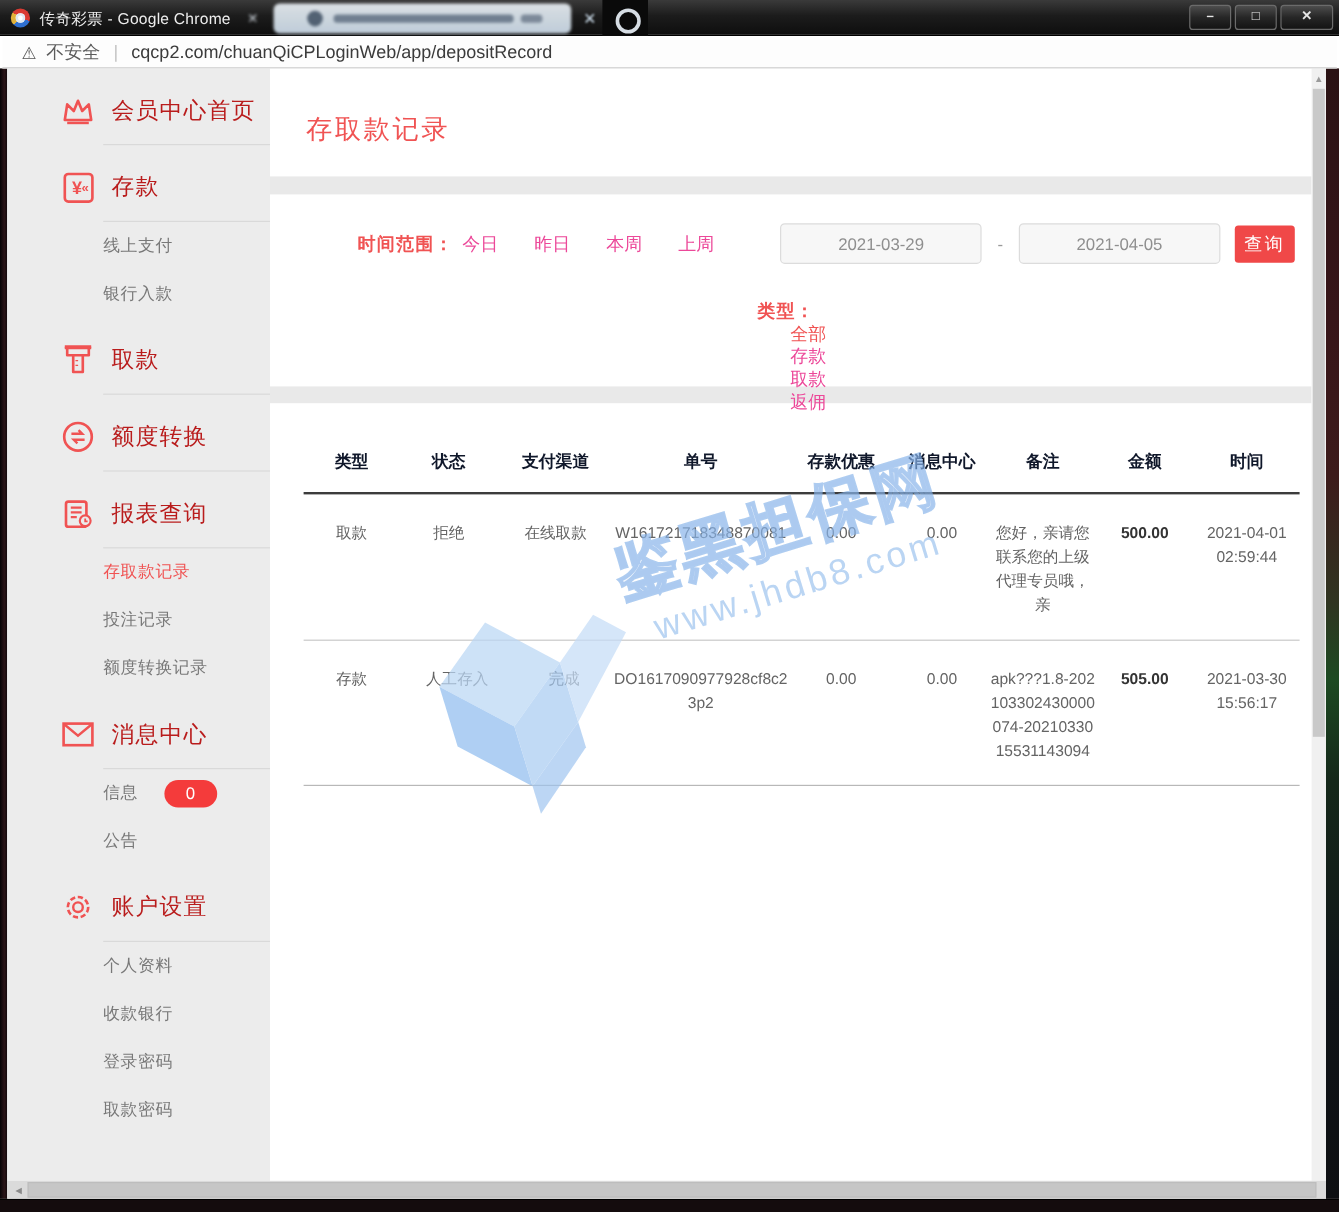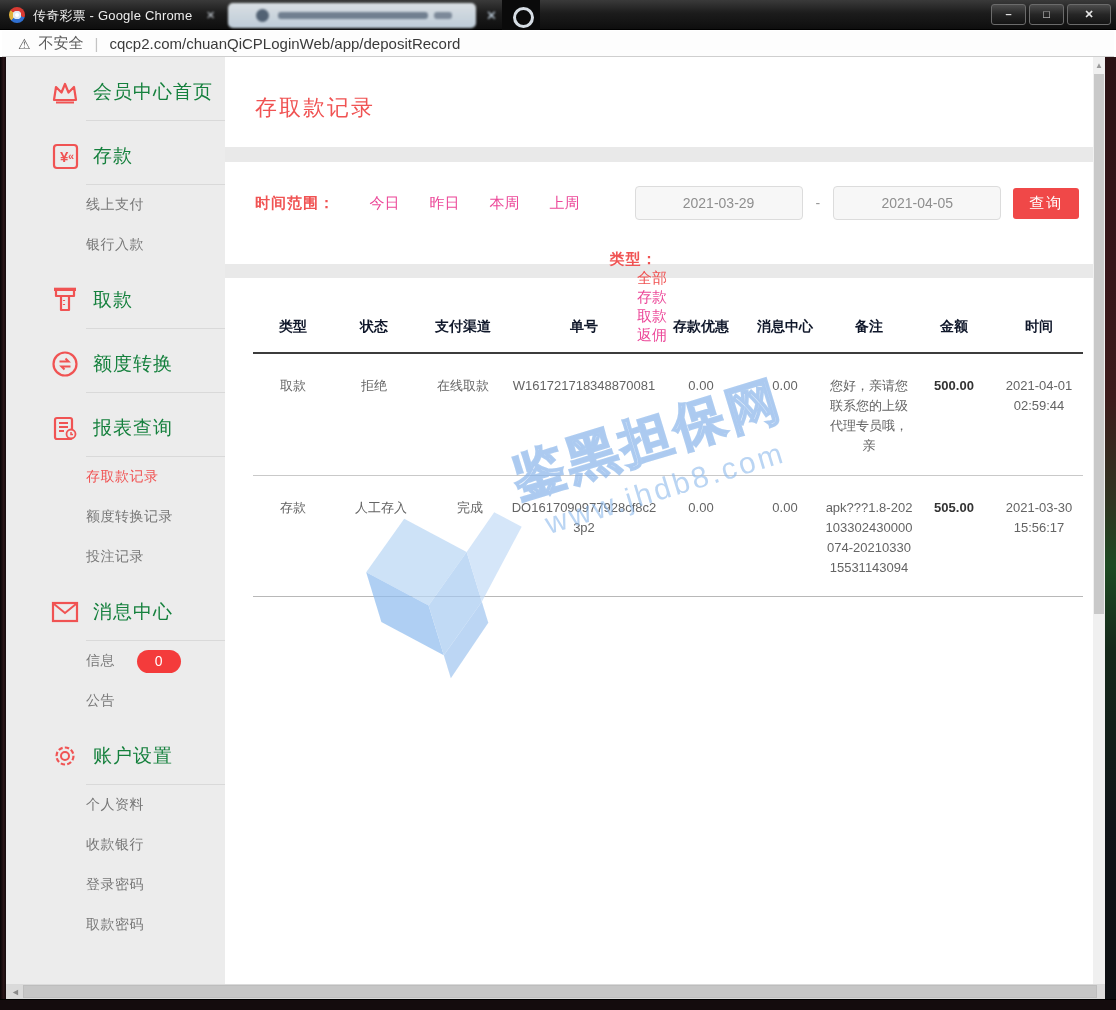--- a/index.html
+++ b/index.html
@@ -50,36 +50,36 @@
   .vscroll .arrow { position:absolute; top:4px; left:2px; color:#9a9a9a; font-size:8px; }
   .vscroll .thumb { position:absolute; top:17px; left:1px; width:10px; height:540px; background:#c9c9c9; }
   .hscroll { position:absolute; left:6px; right:11px; bottom:11px; height:15px; background:#dadada; z-index:30; }
   .hscroll .arrow { position:absolute; left:5px; top:3px; color:#8a8a8a; font-size:9px; }
   .hscroll .thumb { position:absolute; left:17px; top:1px; right:8px; height:13px; background:#c6c6c6; border:1px solid #bdbdbd; }
 
   
   .sidebar { position:absolute; top:57px; left:6px; width:219px; bottom:26px; background:#ececec; overflow:hidden; }
   .side-header { height:56px; margin-top:7px; display:flex; align-items:center; padding-left:44px; }
   .side-header .icon { width:30px; height:30px; margin-right:13px; display:flex; align-items:center; justify-content:center; }
-  .side-header .lbl { font-size:19px; color:#15803d; letter-spacing:1px;font-family:Liberation Mono, monospace; }
+  .side-header .lbl { font-size:19px; color:#b91c1c; letter-spacing:1px;font-family:Liberation Mono, monospace; }
   .side-sep { height:1px; background:#d9d9d9; margin-left:80px; }
   .side-sub { height:40px; display:flex; align-items:center; padding-left:80px; font-size:14px; color:#787878; letter-spacing:.5px; }
   .side-sub.active { color:#f05353; }
   .msg-badge { margin-left:22px; background:#f43b3b; color:#fff; font-size:14px; width:44px; height:23px;
     border-radius:12px; text-align:center; line-height:23px; }
   .icon svg { display:block; }
 
   
   .content { position:absolute; top:57px; left:225px; right:23px; bottom:26px; background:#fff; overflow:hidden; }
   .page-head { height:90px; }
   .page-title { padding:36px 0 0 30px; font-size:22px; color:#f05353; letter-spacing:2px; }
   .band { height:15px; background:#e9e9e9; }
   .band2 { height:14px; background:#e9e9e9; }
 
-  .filter-card { height:102px; position:relative; }
+  .filter-card { height:160px; position:relative;margin-left:43px; }
   .frow { position:absolute; left:30px; right:14px; display:flex; align-items:center; }
   .frow1 { top:23px; height:36px; }
   .frow2 { top:88px; height:30px;flex-direction:column; }
   .flabel { width:115px; font-size:15px; color:#f05353; font-weight:bold; letter-spacing:1px; }
   .flink { width:30px; margin-right:30px; font-size:15px; color:#ec4899; text-align:center; white-space:nowrap; }
   .flink.active { color:#f05353; }
   .date-input { width:168px; height:34px; margin-left:25px; background:#f7f7f7; border:1px solid #dcdcdc;
     border-radius:4px; text-align:center; font-size:14px; color:#8f8f8f; font-family:"Liberation Sans",sans-serif; }
   .date-dash { margin:0 13px; color:#9a9a9a; font-size:14px; }
   .query-btn { margin-left:12px; width:66px; height:31px; background:#f04848; border:none; border-radius:3px;
@@ -205,24 +205,24 @@
           </svg>
       </span>
       <span class="lbl">报表查询</span>
     </div>
     <div class="side-sep"></div>
 
     <div class="side-sub active">
       <span>存取款记录</span>
     </div>
     <div class="side-sub">
+      <span>投注记录</span>
+    </div>
+    <div class="side-sub">
       <span>额度转换记录</span>
-    </div>
-    <div class="side-sub">
-      <span>投注记录</span>
     </div>
 
     <div class="side-header">
       <span class="icon">
         <svg width="28" height="22" viewBox="0 0 28 22">
             <rect x="2" y="2" width="24" height="18" fill="none" stroke="#f05353" stroke-width="2.2"></rect>
             <path d="M3 3 L14 12 L25 3" fill="none" stroke="#f05353" stroke-width="2"></path>
           </svg>
       </span>
       <span class="lbl">消息中心</span>

